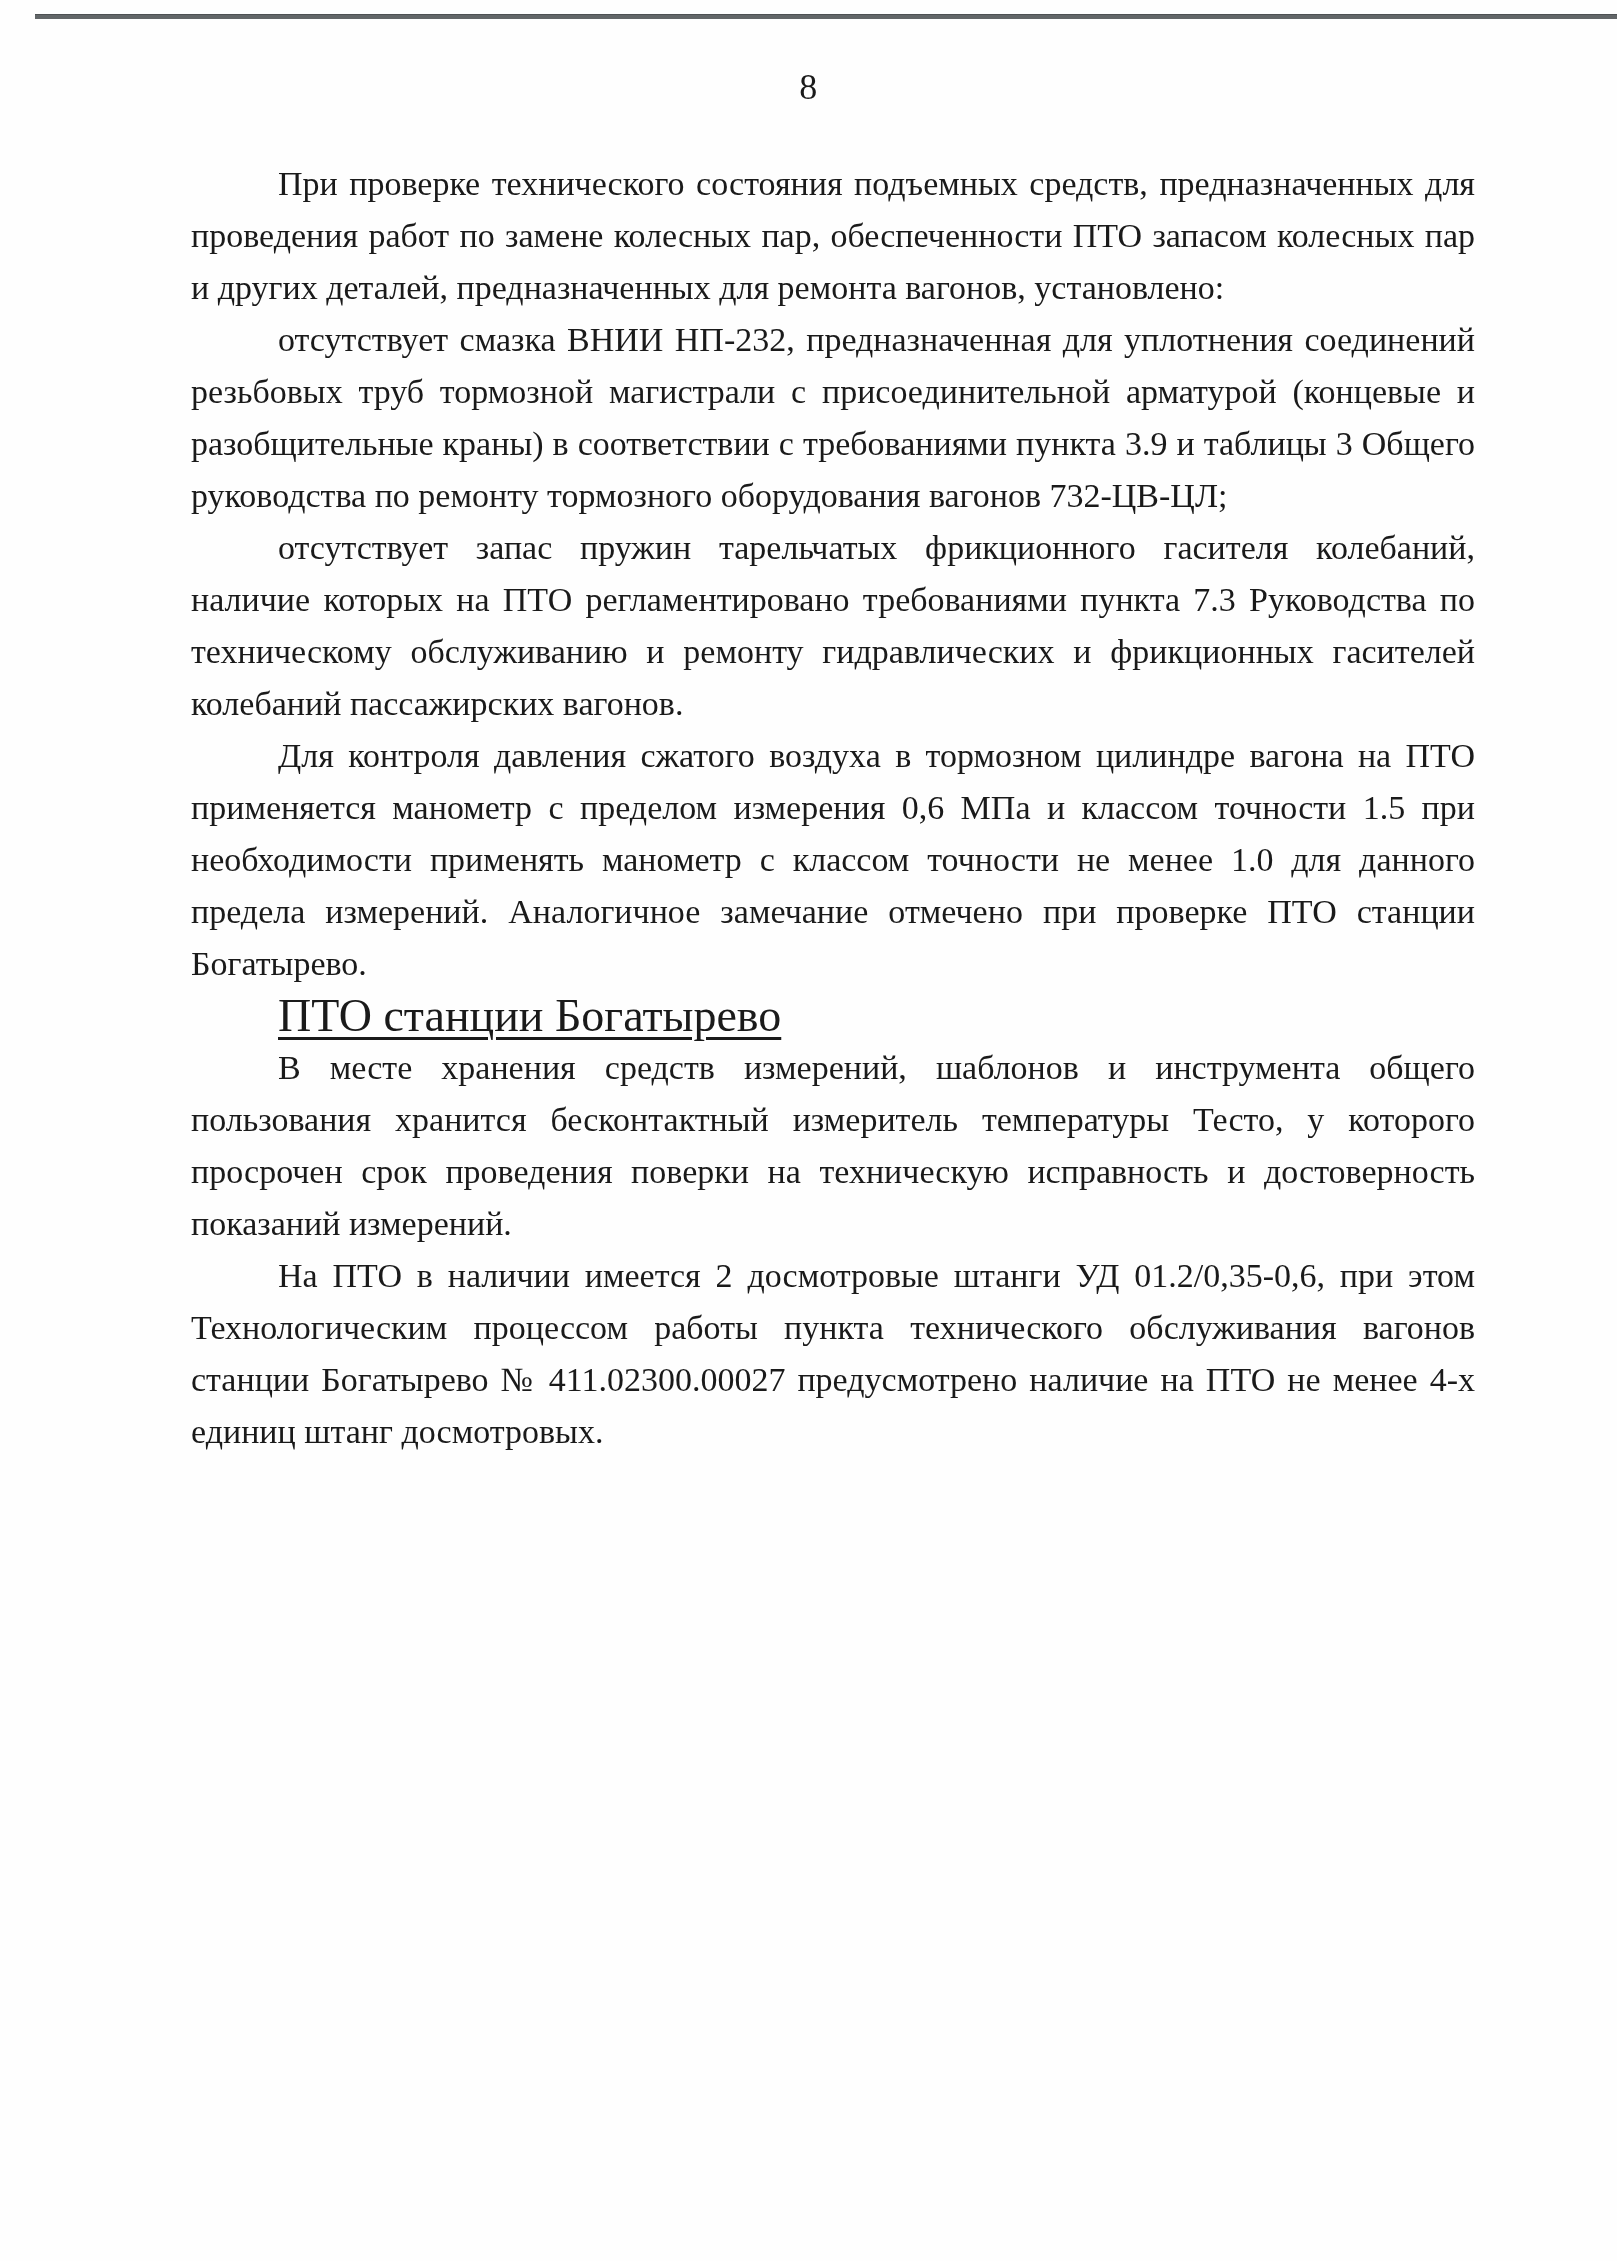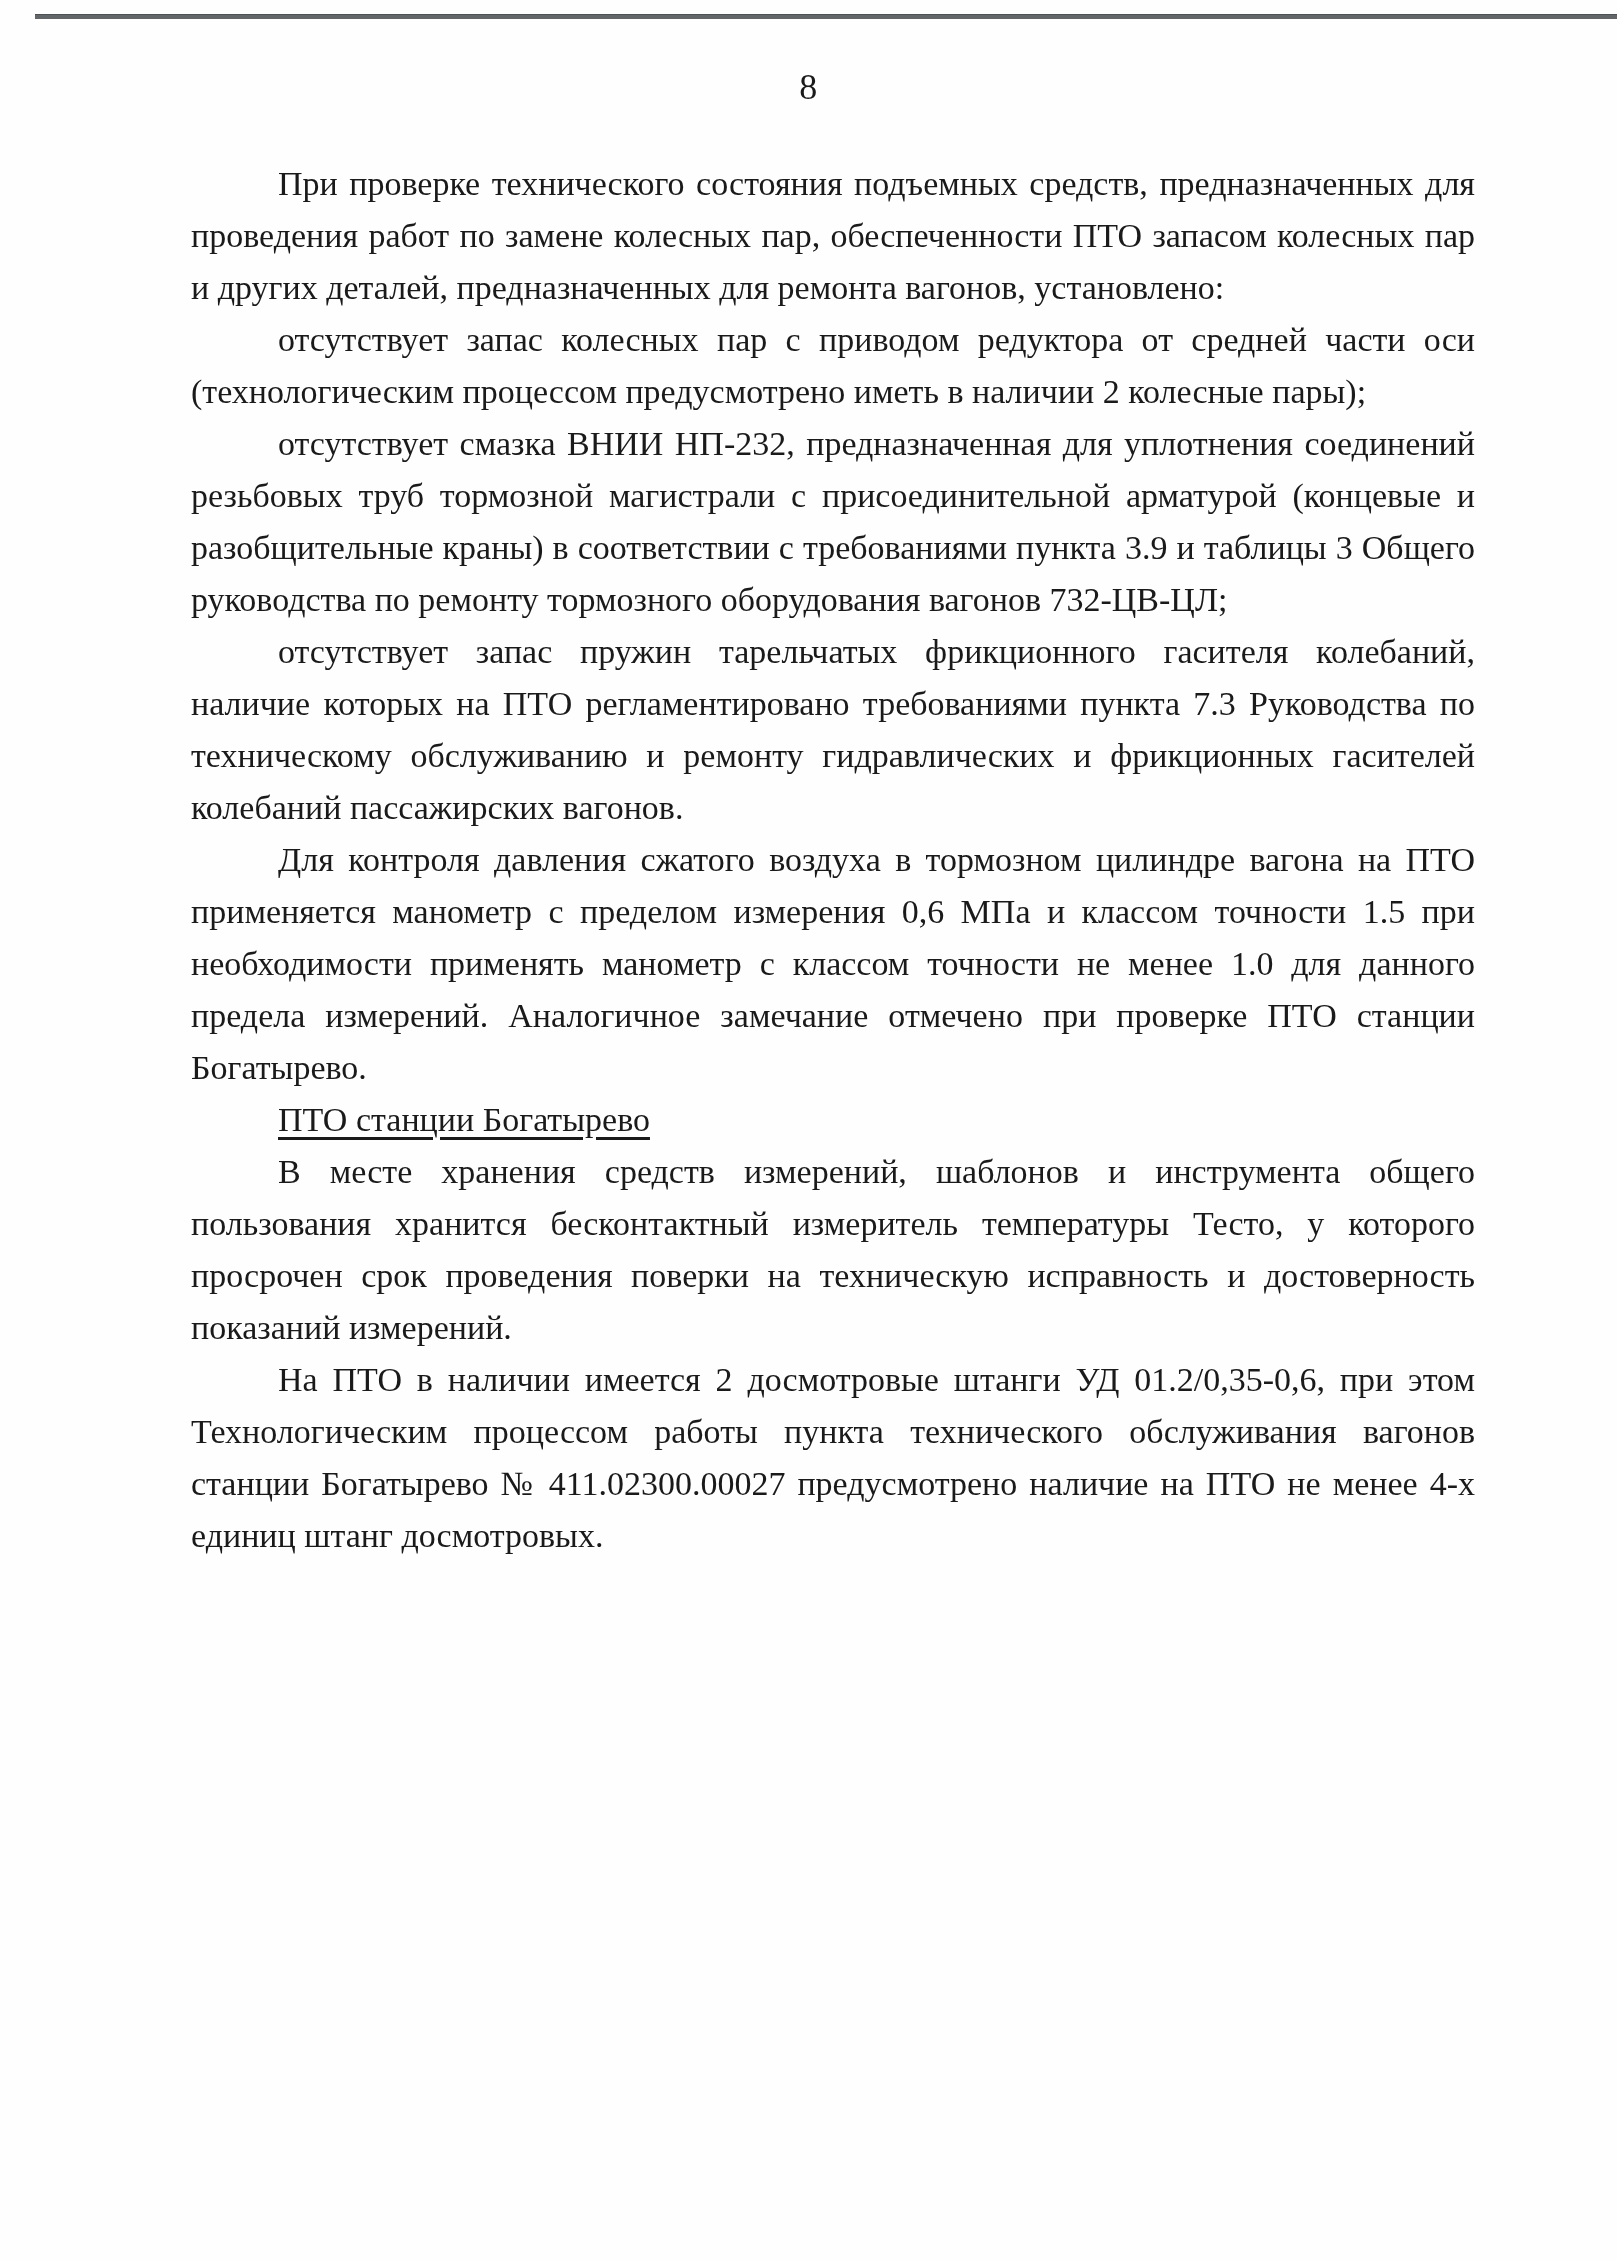--- a/index.html
+++ b/index.html
@@ -66,21 +66,21 @@
   }
   p.para:last-child {
     text-align: justify;
   }
   
   p.para.last-clipped {
     text-align: justify;
   }
   .heading-underline {
     margin: 0;
-    font-size: 34px;
+    font-size: 46px;
     line-height: 52px;
     text-indent: 87px;
   }
   .heading-underline .u {
     text-decoration: underline;
     text-decoration-thickness: 2.6px;
     text-underline-offset: 5.7px;
   }
 </style>
 </head>
@@ -89,21 +89,20 @@
 <div class="page">
 
   <div class="scan-edge-top"></div>
 
   <div class="page-number">8</div>
 
   <div class="content">
 
     <p class="para">При проверке технического состояния подъемных средств, предназначенных для проведения работ по замене колесных пар, обеспеченности ПТО запасом колесных пар и других деталей, предназначенных для ремонта вагонов, установлено:</p>
 
-    <p class="para">отсутствует запас колесных пар с приводом редуктора от средней части оси (технологическим процессом предусмотрено иметь в наличии 2 колесные пары);</p>
 
     <p class="para">отсутствует смазка ВНИИ НП-232, предназначенная для уплотнения соединений резьбовых труб тормозной магистрали с присоединительной арматурой (концевые и разобщительные краны) в соответствии с требованиями пункта 3.9 и таблицы 3 Общего руководства по ремонту тормозного оборудования вагонов 732-ЦВ-ЦЛ;</p>
 
     <p class="para">отсутствует запас пружин тарельчатых фрикционного гасителя колебаний, наличие которых на ПТО регламентировано требованиями пункта 7.3 Руководства по техническому обслуживанию и ремонту гидравлических и фрикционных гасителей колебаний пассажирских вагонов.</p>
 
 
 
     <p class="para">Для контроля давления сжатого воздуха в тормозном цилиндре вагона на ПТО применяется манометр  с пределом измерения 0,6 МПа и классом точности 1.5 при необходимости применять манометр с классом точности не менее 1.0 для данного предела измерений. Аналогичное замечание отмечено при проверке ПТО станции Богатырево.</p>
 
     <p class="heading-underline"><span class="u">ПТО станции Богатырево</span></p>

